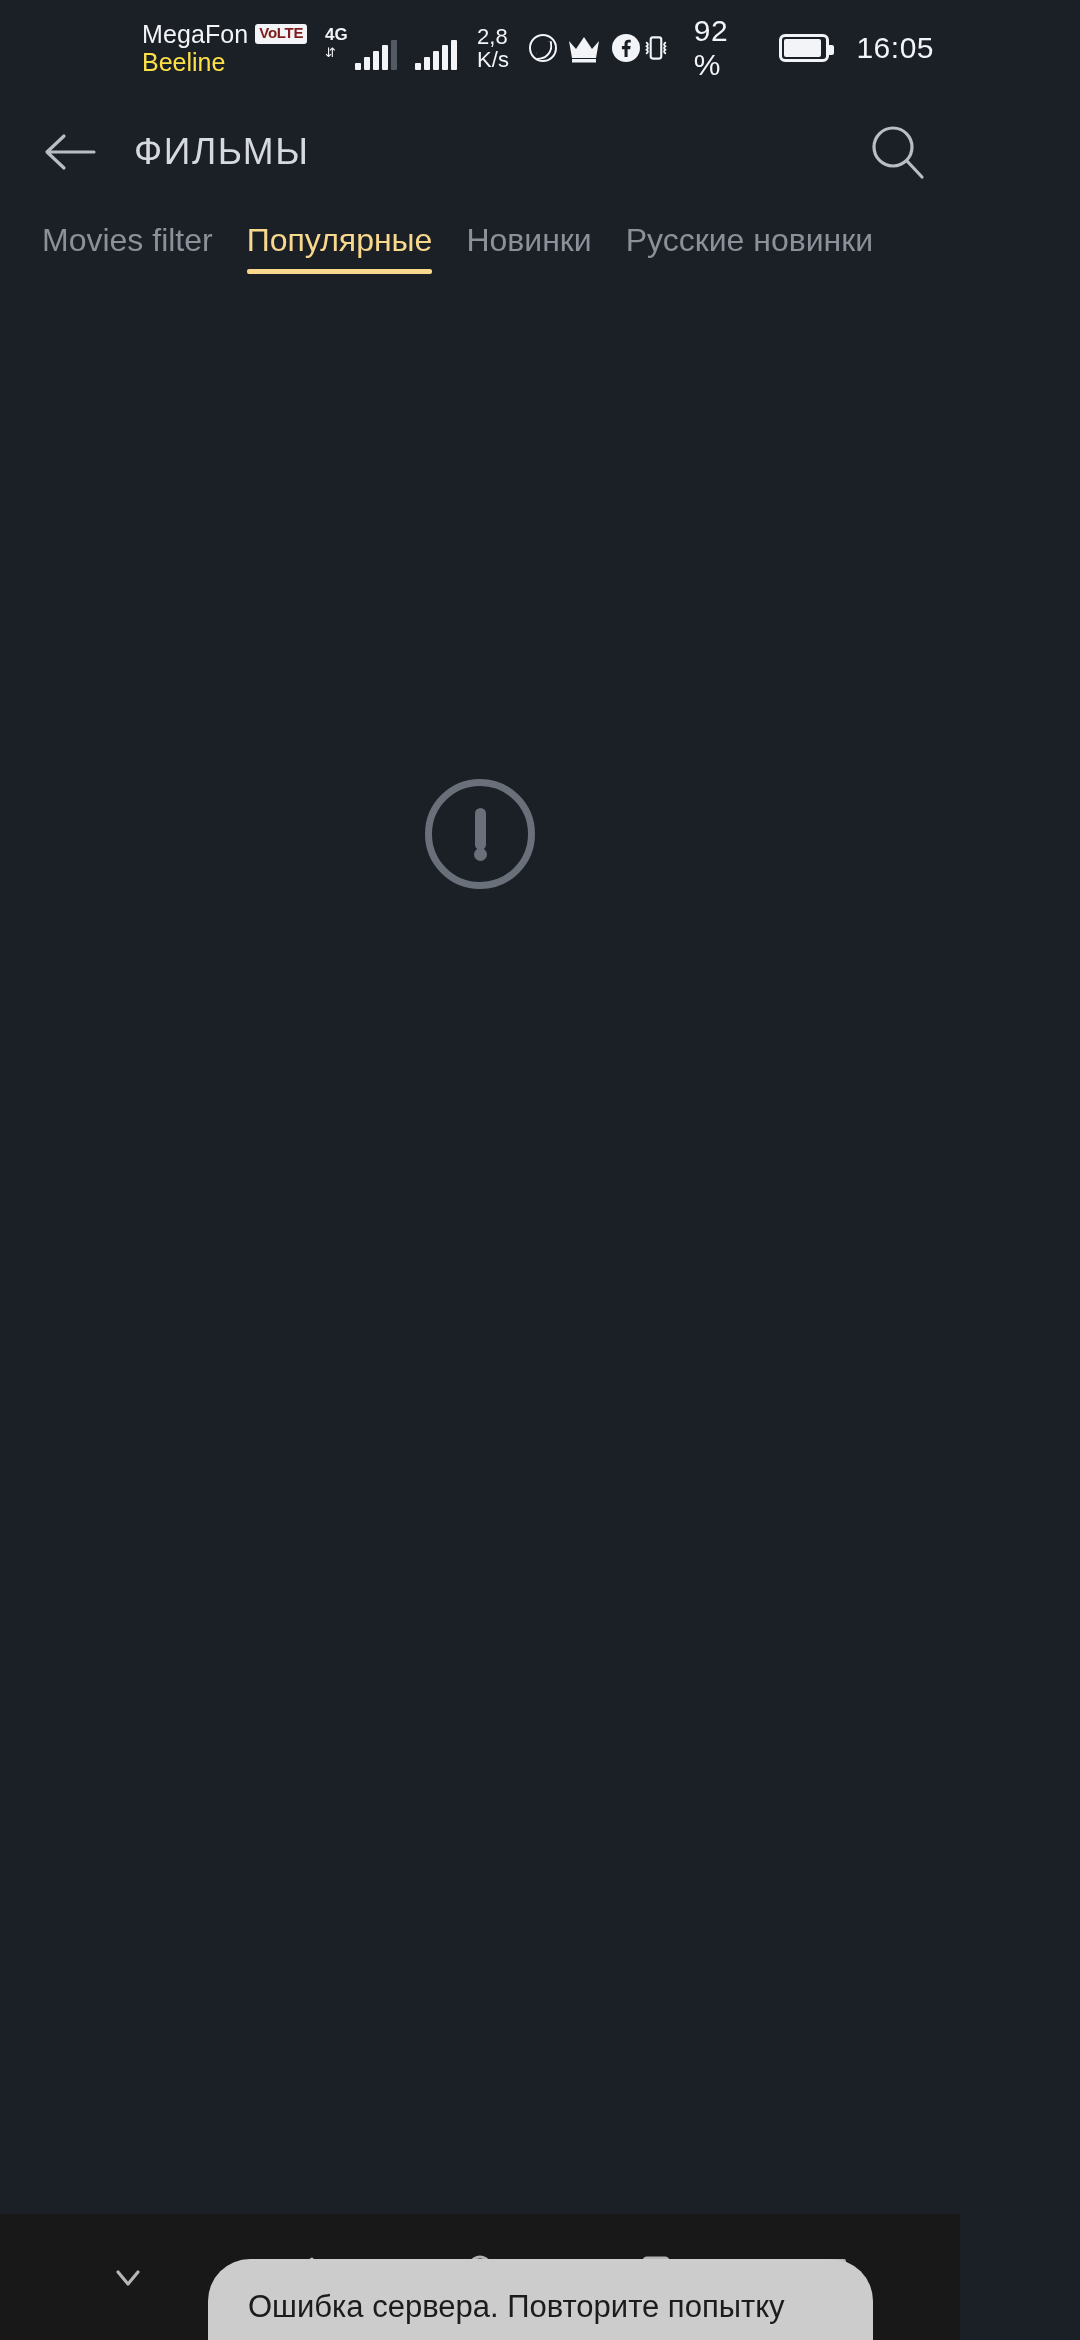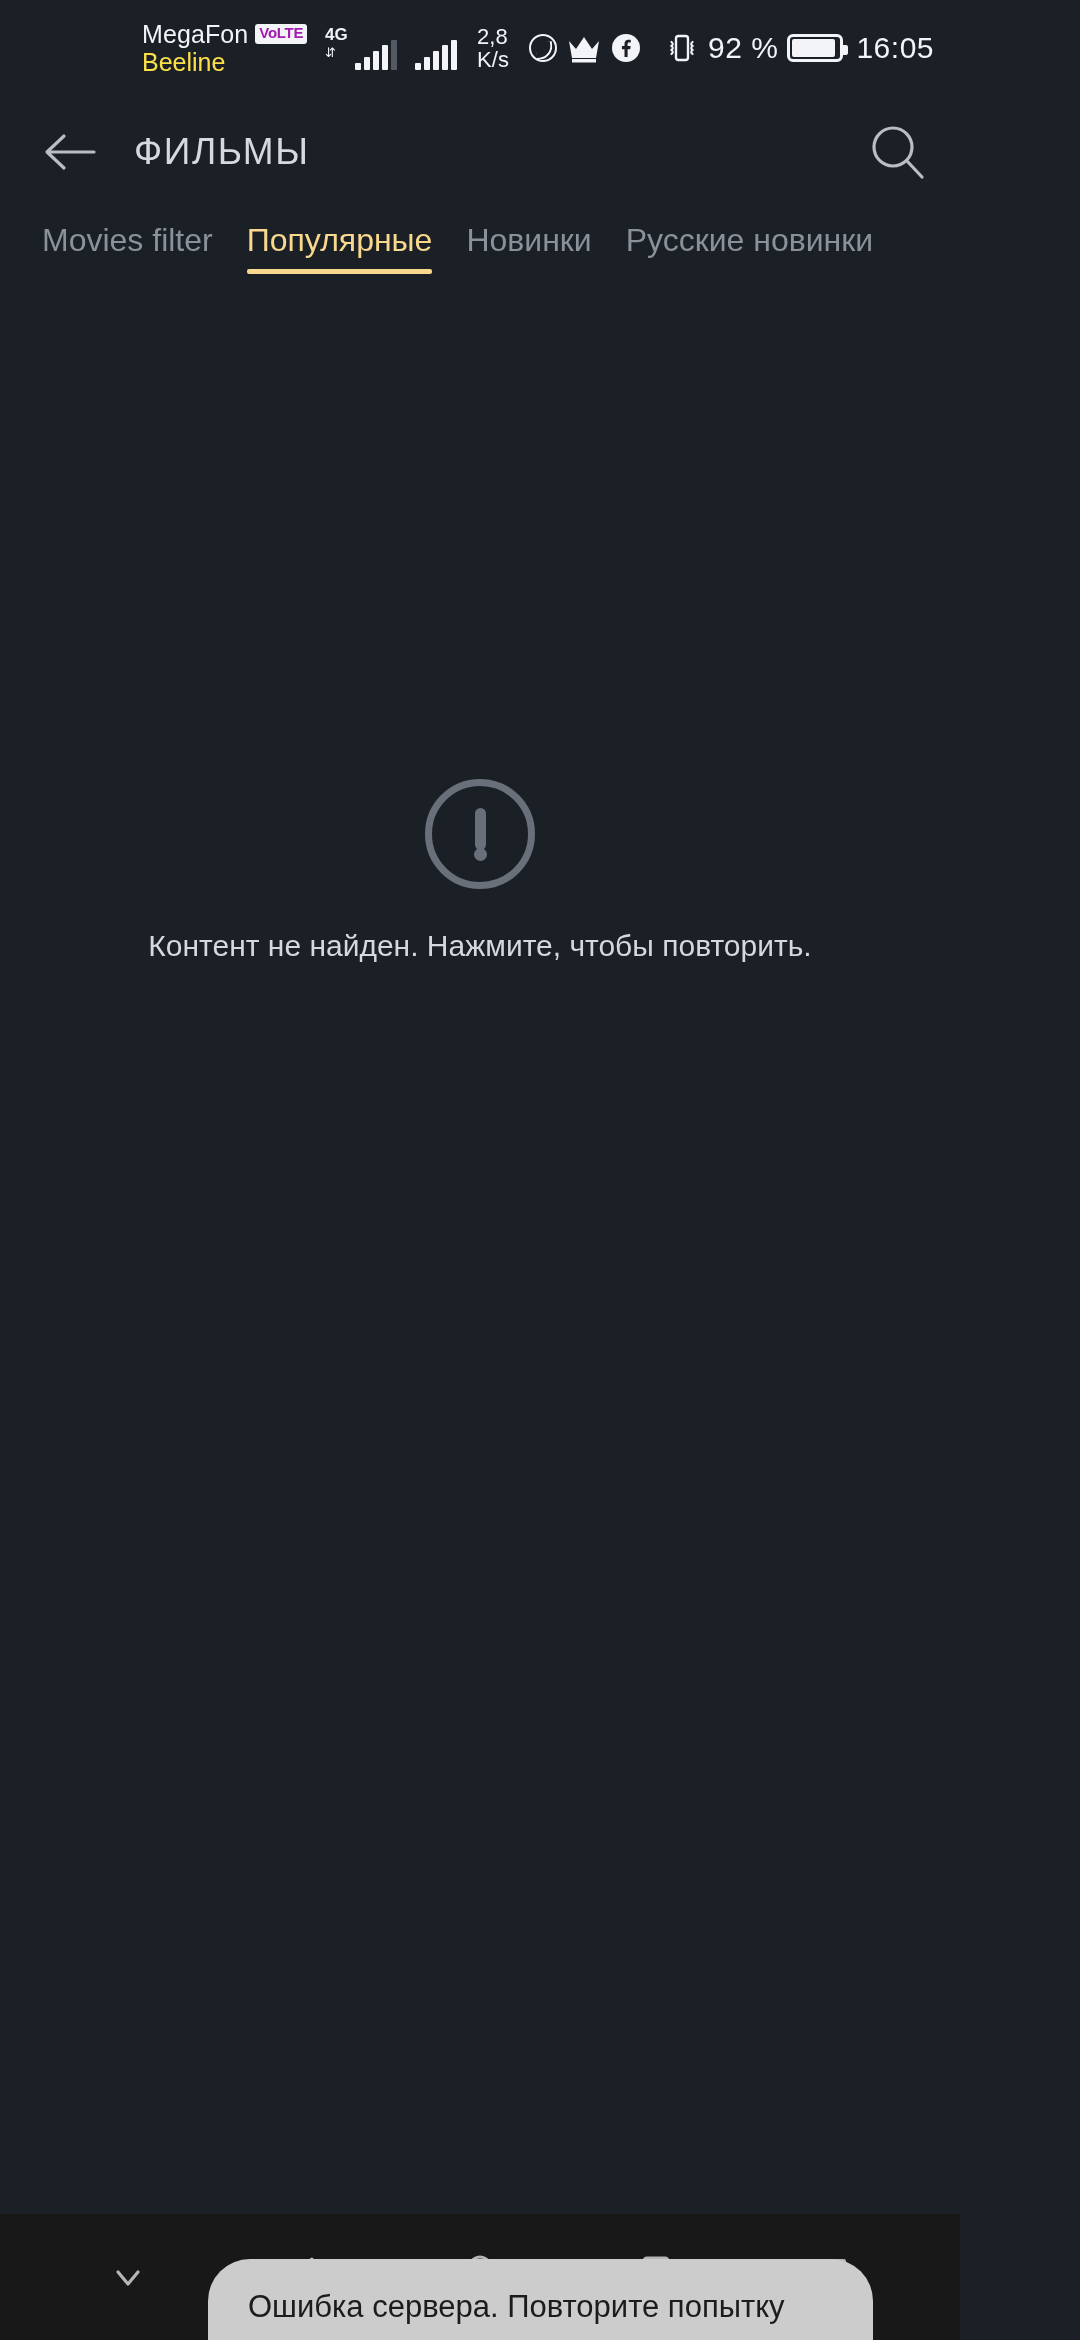--- a/index.html
+++ b/index.html
@@ -51,21 +51,21 @@
     gap: 7px;
   }
   .carrier-name {
     font-size: 25px;
     color: #f2f4f7;
     letter-spacing: 0.1px;
   }
   .volte-badge {
     font-size: 15px;
     font-weight: bold;
-    color: #a21caf;
+    color: #7f1d1d;
     background: #f2f4f7;
     border-radius: 3px;
     padding: 0px 4px 1px 4px;
     letter-spacing: -0.3px;
     line-height: 1.25;
   }
   .carrier-name2 {
     font-size: 25px;
     color: #fde047;
   }
@@ -137,21 +137,21 @@
     border-right: 2.5px solid #f2f4f7;
     border-bottom: 2.5px solid #f2f4f7;
     border-radius: 0 0 14px 0;
     transform: rotate(-8deg);
   }
 
   .status-right {
     margin-left: auto;
     display: flex;
     align-items: center;
-    gap: 9px;
+    gap: 23px;
   }
   .battery-pct { font-size: 30px; letter-spacing: 0.5px; }
   .battery-shell {
     width: 56px; height: 28px;
     border: 3px solid #f2f4f7;
     border-radius: 6px;
     position: relative;
     padding: 2px;
   }
   .battery-shell::after {
@@ -401,21 +401,20 @@
     <div class="tab">Новинки</div>
     <div class="tab">Русские новинки</div>
   </div>
 
   <div class="content">
     <div class="empty-wrap">
       <div class="alert-icon">
         <div class="bang"></div>
         <div class="dot"></div>
       </div>
-      <div class="empty-text">Контент не найден. Нажмите, чтобы повторить.</div>
     </div>
 
     <div class="toast">Ошибка сервера. Повторите попытку позже.</div>
   </div>
 
   <div class="nav-bar">
     <div class="nav-btn">
       <svg width="48" height="48" viewBox="0 0 48 48">
         <path d="M14 19 L24 31 L34 19" fill="none" stroke="#b6b6b6" stroke-width="3.2" stroke-linecap="round" stroke-linejoin="round"></path>
       </svg>

